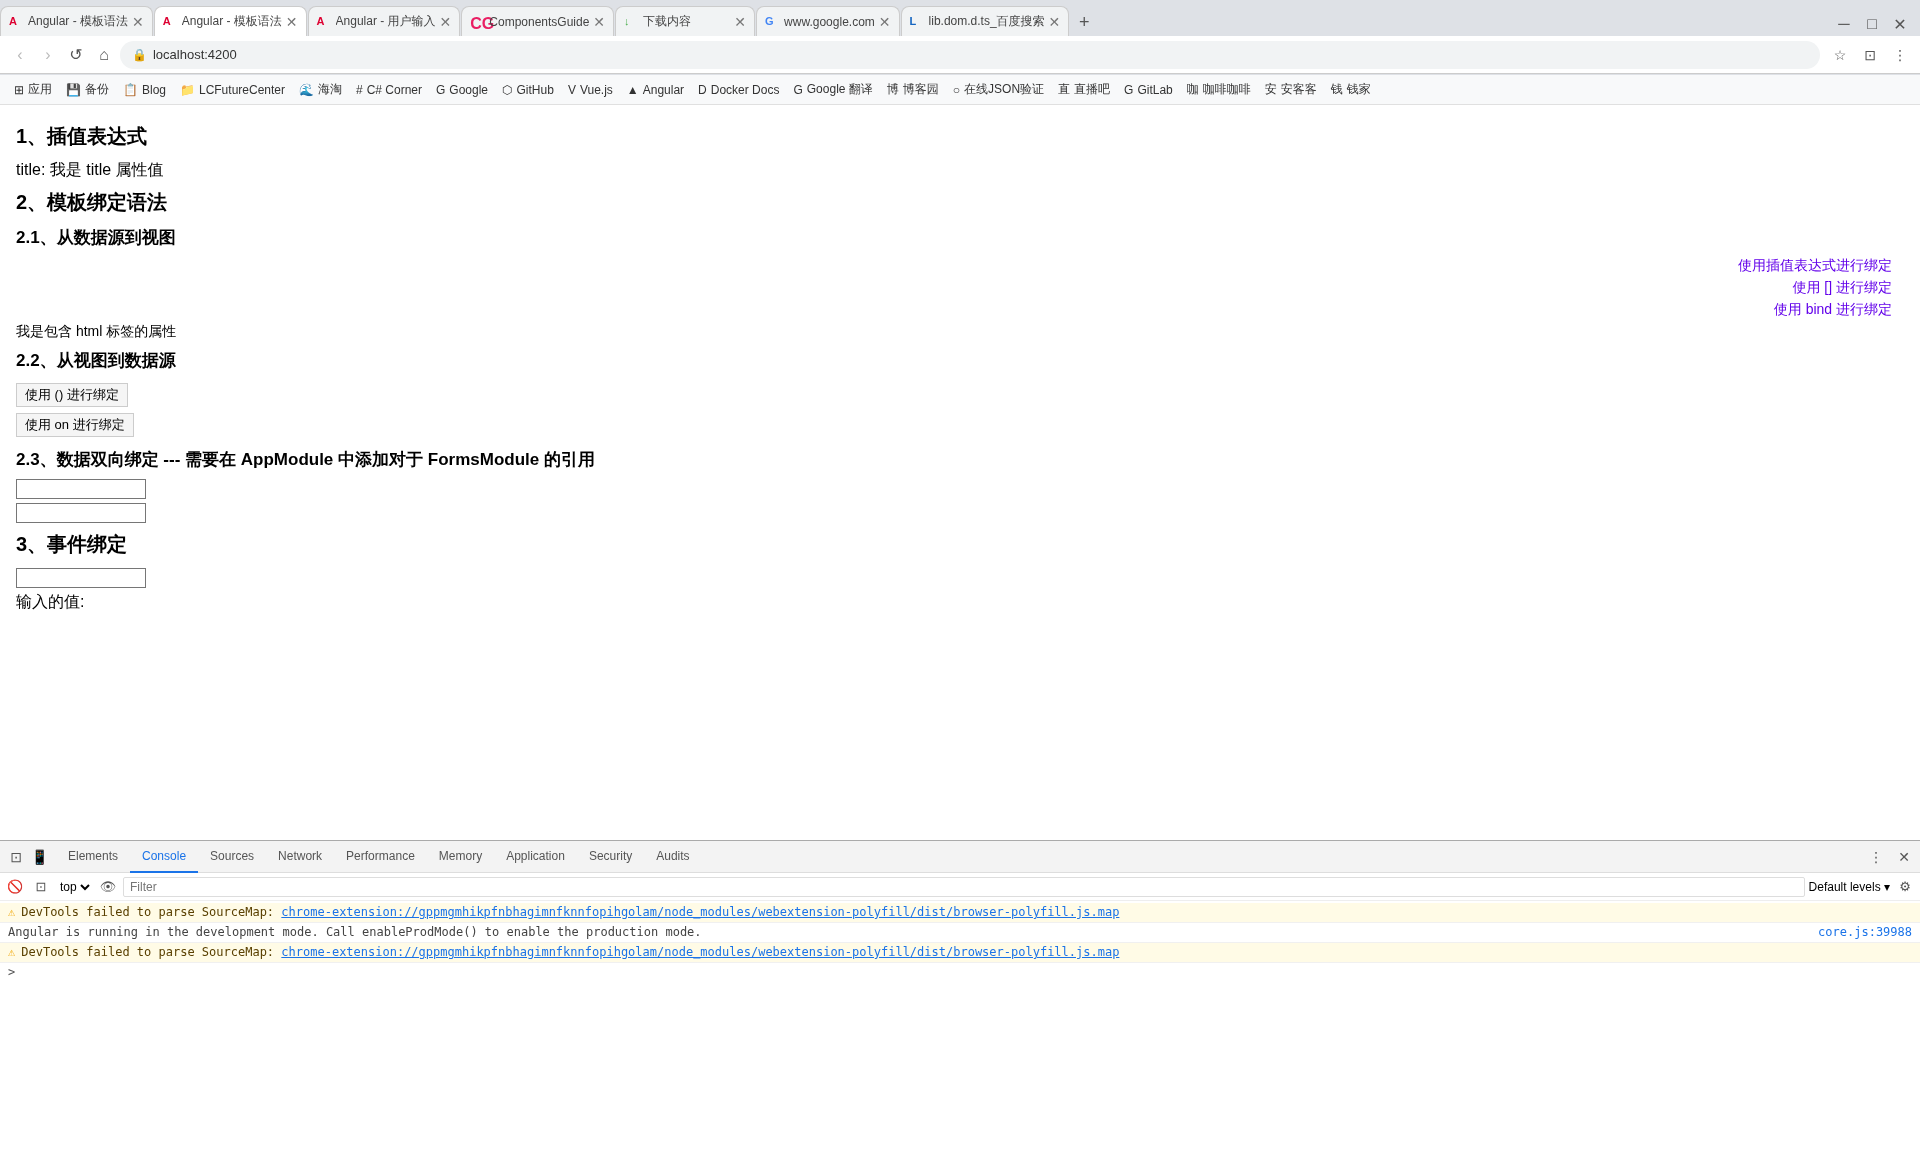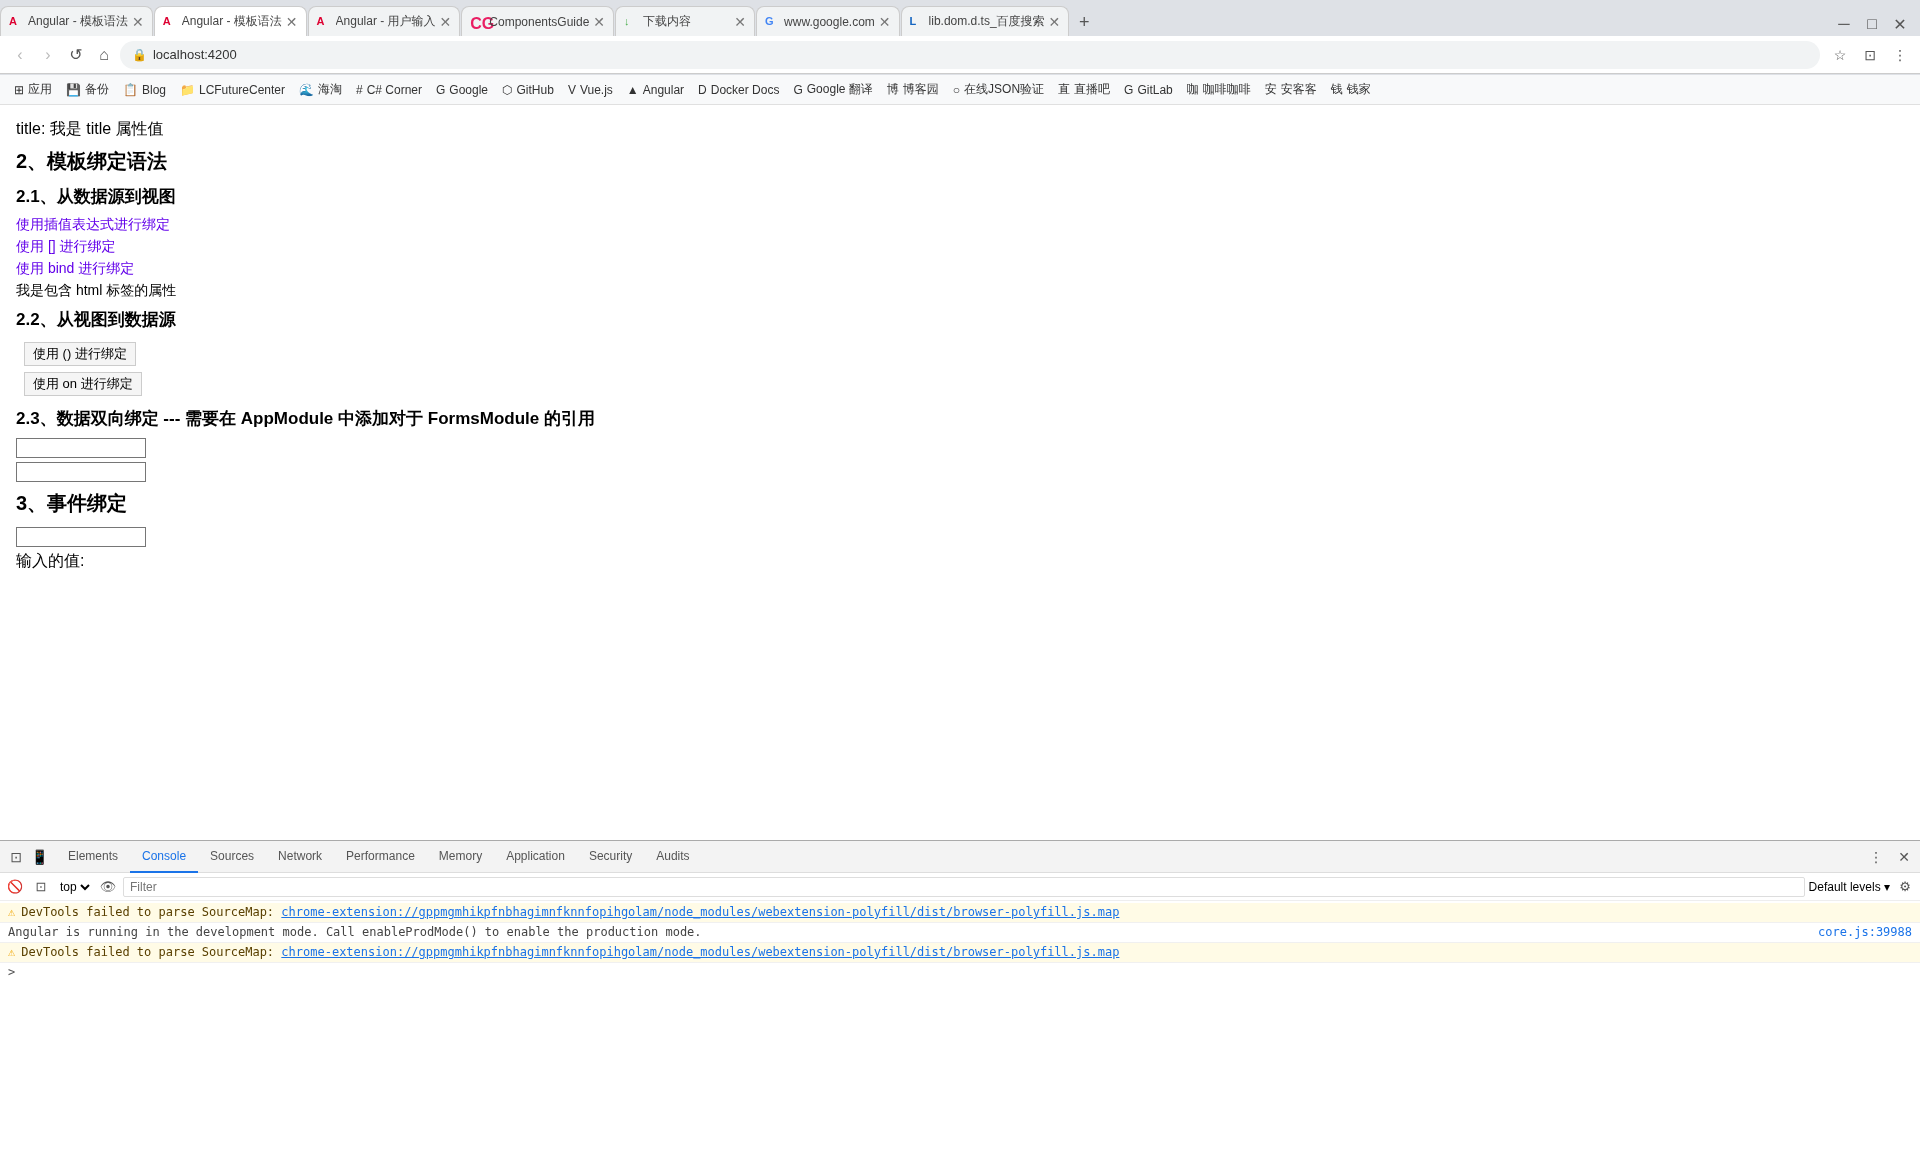--- a/index.html
+++ b/index.html
@@ -32,23 +32,23 @@
     .bookmarks-bar { display: flex; align-items: center; background: #f8f9fa; border-bottom: 1px solid #e0e0e0; padding: 2px 8px; height: 30px; font-size: 12px; gap: 2px; overflow: hidden; }
     .bookmark-item { display: flex; align-items: center; padding: 2px 6px; cursor: pointer; border-radius: 4px; white-space: nowrap; color: #333; }
     .bm-icon { margin-right: 4px; font-size: 12px; }
 
     
     .page-content { height: calc(1160px - 75px - 30px - 320px); overflow-y: auto; padding: 10px 16px; background: #fff; }
     
     h1.section { font-size: 20px; font-weight: bold; margin: 8px 0 10px 0; }
     h2.section { font-size: 17px; font-weight: bold; margin: 8px 0 8px 0; }
     .text-line { font-size: 16px; margin: 4px 0; }
-    .link { color: #6200ea; text-decoration: none; font-size: 14px; display: block; margin: 4px 0; cursor: pointer; }
+    .link { color: #6200ea; text-decoration: none; font-size: 14px; display: block; margin: 4px 12px; cursor: pointer; text-align: right; }
     .static-text { font-size: 14px; margin: 4px 0; }
-    .btn { display: inline-block; border: 1px solid #ccc; background: #f5f5f5; padding: 2px 8px; font-size: 13px; cursor: pointer; margin: 3px 8px; }
+    .btn { display: inline-block; border: 1px solid #ccc; background: #f5f5f5; padding: 2px 8px; font-size: 13px; cursor: pointer; margin: 3px 0; }
     .input-field { display: block; border: 1px solid #767676; width: 130px; height: 20px; margin: 4px 0; padding: 2px 4px; font-size: 13px; }
 
     
     .devtools { height: 320px; border-top: 1px solid #aaa; background: #fff; display: flex; flex-direction: column; }
     .devtools-tabs { display: flex; align-items: center; background: #f3f3f3; border-bottom: 1px solid #ddd; height: 32px; padding: 0 4px; }
     .devtools-tab { padding: 0 12px; height: 32px; display: flex; align-items: center; font-size: 12px; cursor: pointer; color: #555; border-bottom: 2px solid transparent; }
     .devtools-tab.active { color: #1a73e8; border-bottom-color: #1a73e8; }
     .devtools-icons { margin-left: auto; display: flex; gap: 4px; }
     .devtools-icon-btn { width: 24px; height: 24px; display: flex; align-items: center; justify-content: center; color: #555; cursor: pointer; font-size: 14px; }
     
@@ -162,20 +162,21 @@
   <div class="bookmark-item"><span class="bm-icon">博</span>博客园</div>
   <div class="bookmark-item"><span class="bm-icon">○</span>在线JSON验证</div>
   <div class="bookmark-item"><span class="bm-icon">直</span>直播吧</div>
   <div class="bookmark-item"><span class="bm-icon">G</span>GitLab</div>
   <div class="bookmark-item"><span class="bm-icon">咖</span>咖啡咖啡</div>
   <div class="bookmark-item"><span class="bm-icon">安</span>安客客</div>
   <div class="bookmark-item"><span class="bm-icon">钱</span>钱家</div>
 </div>
 
 <div class="page-content">
+  <h1 class="section">1、插值表达式</h1>
   <p class="text-line">title: 我是 title 属性值</p>
 
   <h1 class="section">2、模板绑定语法</h1>
 
   <h2 class="section">2.1、从数据源到视图</h2>
   <a class="link">使用插值表达式进行绑定</a>
   <a class="link">使用 [] 进行绑定</a>
   <a class="link">使用 bind 进行绑定</a>
   <p class="static-text">我是包含 html 标签的属性</p>
 

